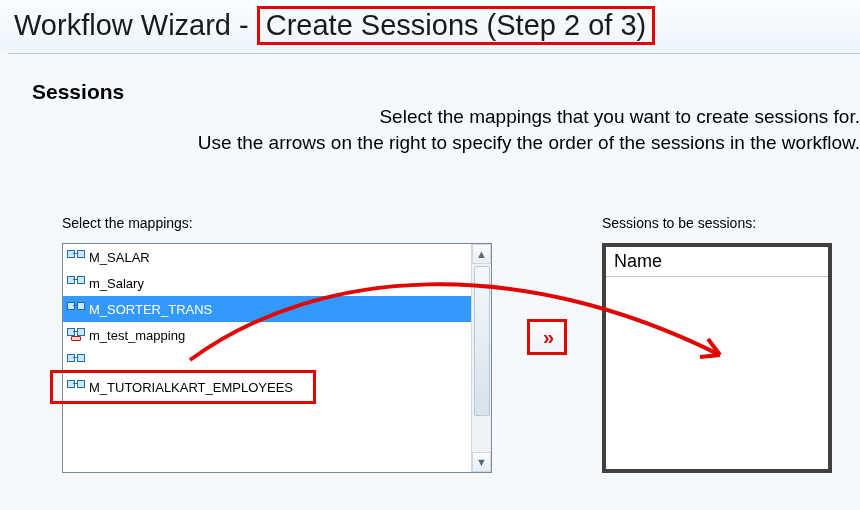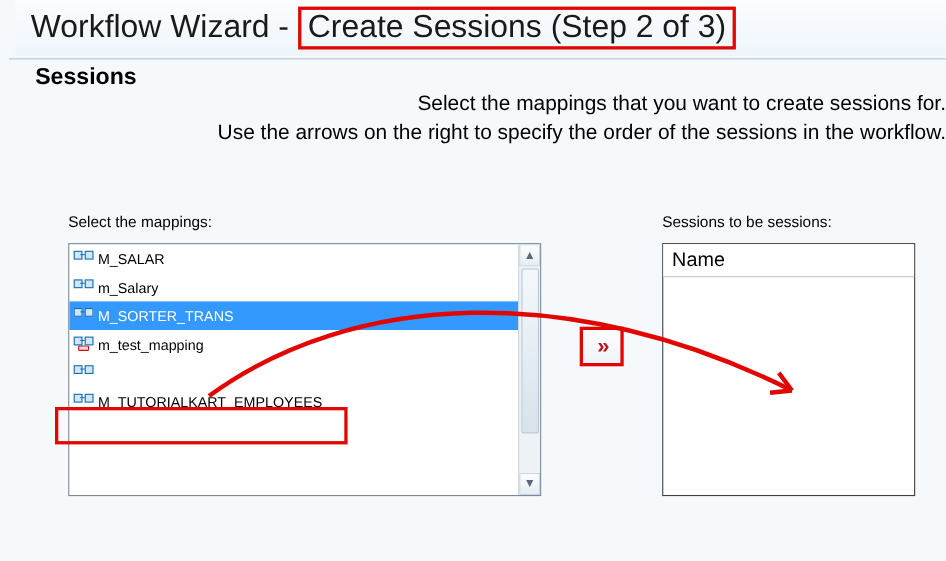--- a/index.html
+++ b/index.html
@@ -11,31 +11,30 @@
     height: 510px;
     overflow: hidden;
     position: relative;
   }
   .title-row {
     font-size: 29px;
     font-weight: 300;
     color: #1a1a1a;
     padding: 6px 0 6px 14px;
     background: linear-gradient(#fbfdff, #eef5fb);
-    margin-left: 14px;
   }
   .title-part2 {
     border: 3px solid #e10600;
     padding: 0 6px;
     display: inline-block;
   }
   .main-panel {
     border-top: 1px solid #b8c4d0;
     margin: 2px 0 0 8px;
-    padding-top: 4px;
+    padding-top: 26px;
   }
   .sessions-hdr {
     font-size: 21px;
     font-weight: 700;
     margin-left: 24px;
   }
   .instr {
     font-size: 19px;
     margin-left: 48px;
     line-height: 1.35;
@@ -135,21 +134,21 @@
     border: 3px solid #e10600;
     align-items: center; justify-content: center;
     background: linear-gradient(#fdfdfe,#eef4fa);
   }
   .move-btn span {
     font-size: 20px; font-weight: 700; color: #c01515;
     letter-spacing: -3px;
   }
   .col-right { flex: 1; }
   .right-listbox {
-    border: 1px solid #404040;
+    border: 4px solid #404040;
     background: #ffffff;
     height: 230px;
     width: 230px;
   }
   .grid-header {
     font-size: 18px;
     padding: 4px 8px;
     border-bottom: 1px solid #c0c8d0;
     background: #ffffff;
   }

